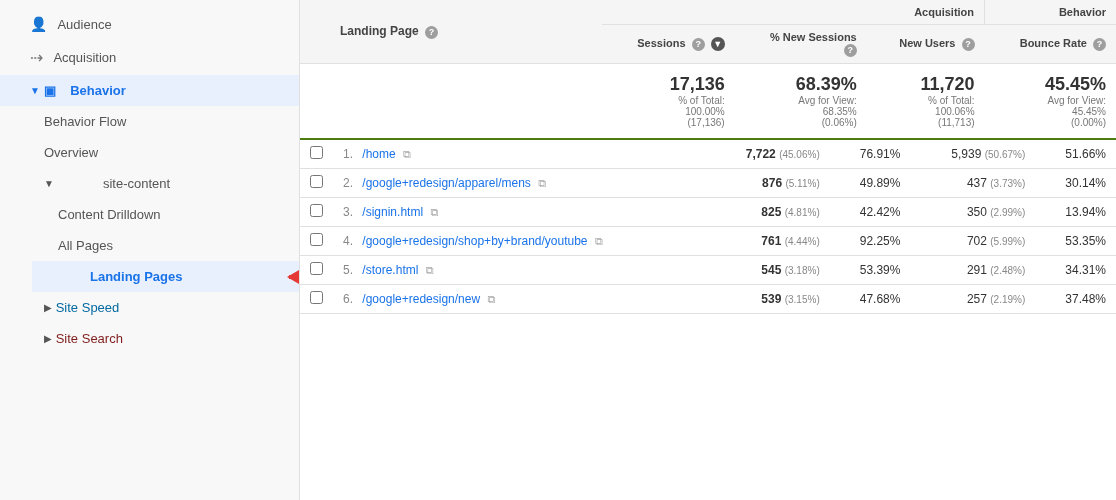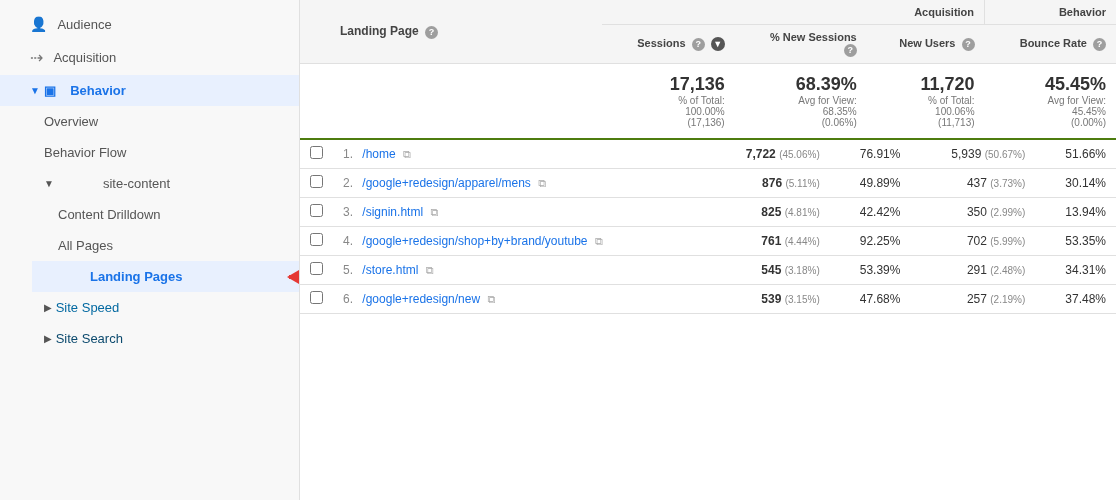--- a/index.html
+++ b/index.html
@@ -176,24 +176,24 @@
   <div class="sidebar-item indent1">
     <span class="icon" style="font-size:16px;">⇢</span>
     <span>Acquisition</span>
   </div>
   <div class="sidebar-item indent1 active">
     <span class="icon" style="font-size:10px; margin-right:4px;">▼</span>
     <span class="icon" style="font-size:13px;">▣</span>
     <span style="text-transform:capitalize; padding-left:4px;">behavior</span>
   </div>
   <div class="sidebar-item indent2">
+    <span style="font-size:13px; color:#555;">Behavior Flow</span>
+  </div>
+  <div class="sidebar-item indent2">
     <span style="font-size:13px; color:#555;">Overview</span>
-  </div>
-  <div class="sidebar-item indent2">
-    <span style="font-size:13px; color:#555;">Behavior Flow</span>
   </div>
   <div class="sidebar-item indent2 section-header">
     <span style="font-size:10px; margin-right:4px; color:#555;">▼</span>
     <span style="font-size:13px; color:#555;margin-left:45px;">site-content</span>
   </div>
   <div class="sidebar-item indent3">
     <span style="font-size:13px; color:#555;">Content Drilldown</span>
   </div>
   <div class="sidebar-item indent3">
     <span style="font-size:13px; color:#555;">All Pages</span>
@@ -208,21 +208,21 @@
       <line x1="70" y1="18" x2="10" y2="18" stroke="#e53935" stroke-width="4"></line>
       <polygon points="8,18 20,11 20,25" fill="#e53935"></polygon>
     </svg>
   </div>
   <div class="sidebar-item indent2 section-header">
     <span style="font-size:10px; margin-right:4px; color:#555;">▶</span>
     <span style="font-size:13px; color:#0369a1;">Site Speed</span>
   </div>
   <div class="sidebar-item indent2 section-header">
     <span style="font-size:10px; margin-right:4px; color:#555;">▶</span>
-    <span style="font-size:13px; color:#0c4a6e;">Site Search</span>
+    <span style="font-size:13px; color:#7f1d1d;">Site Search</span>
   </div>
 </div>
 
 <div class="main">
   <table class="data-table">
     <thead>
 
       <tr>
         <th class="col-check group-header" rowspan="2"></th>
         <th class="col-page group-header" rowspan="2" style="text-align:left; font-size:12px;">

